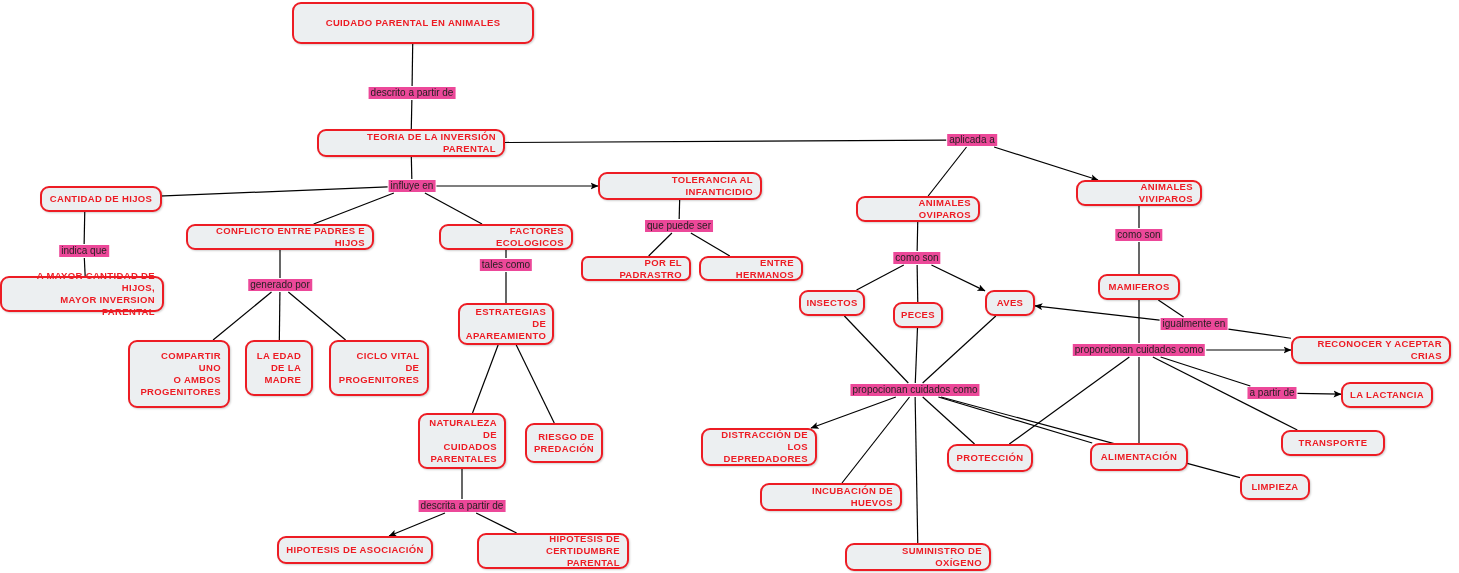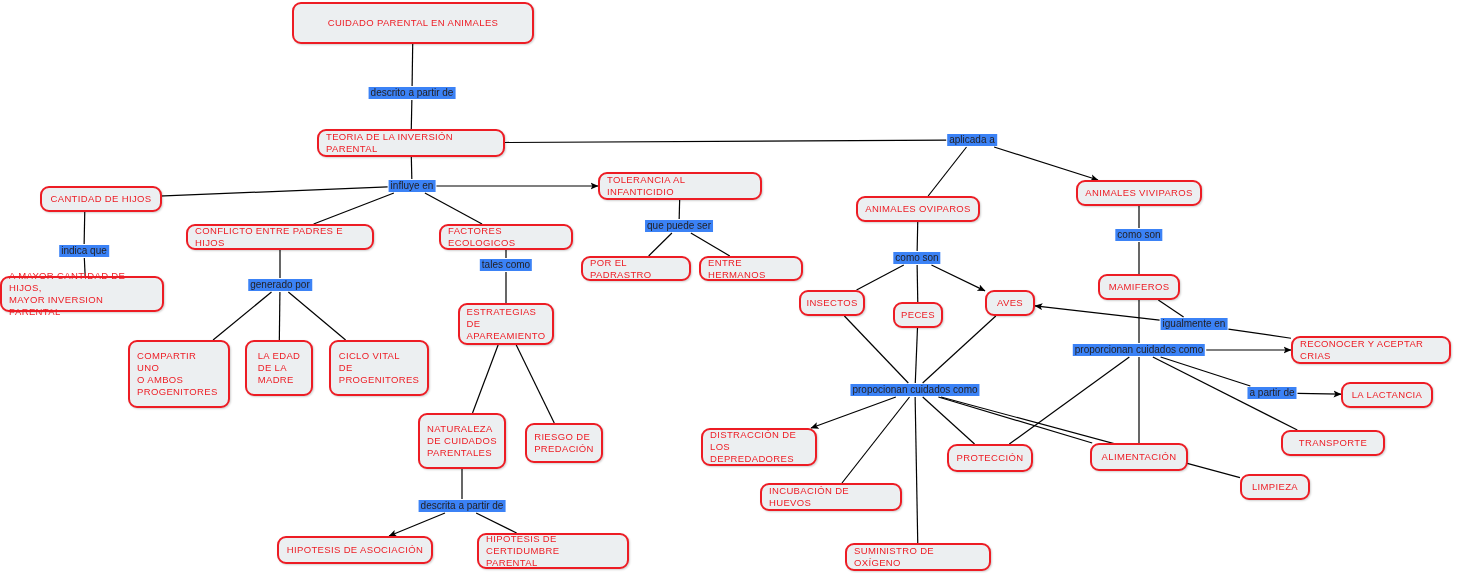--- a/index.html
+++ b/index.html
@@ -26,39 +26,39 @@
     height: 573px;
     pointer-events: none;
   }
   .node {
     position: absolute;
     box-sizing: border-box;
     background: #eceff1;
     border: 2.5px solid #ed1c24;
     border-radius: 9px;
     color: #ed1c24;
-    font-weight: normal;
+    font-weight: bold;
     font-size: 9.5px;
     letter-spacing: 0.35px;
     line-height: 12px;
     display: flex;
     align-items: center;
     justify-content: center;
-    text-align: left;
+    text-align: right;
     padding: 2px 7px;
     box-shadow: 1px 1px 2px rgba(0,0,0,0.18);
     white-space: pre-line;
   }
   .link-label {
     position: absolute;
     color: #231f20;
     font-size: 10px;
     line-height: 12px;
     white-space: nowrap;
-    background: #3b82f6;
+    background: #ec4899;
     padding: 0 2px;
     transform: translate(-50%, -50%);
     text-align: center;
   }
 </style>
 </head>
 <body>
 
 <div id="canvas">
   <svg id="edge-layer" viewBox="0 0 1459 573">
@@ -140,21 +140,21 @@
       <div class="node" style="left: 458px; top: 303px; width: 96px; height: 42px;">ESTRATEGIAS DE
 APAREAMIENTO</div>
       <div class="node" style="left: 418px; top: 413px; width: 88px; height: 56px;">NATURALEZA
 DE CUIDADOS
 PARENTALES</div>
       <div class="node" style="left: 525px; top: 423px; width: 78px; height: 40px;">RIESGO DE
 PREDACIÓN</div>
       <div class="node" style="left: 277px; top: 536px; width: 156px; height: 28px;">HIPOTESIS DE ASOCIACIÓN</div>
       <div class="node" style="left: 477px; top: 533px; width: 152px; height: 36px;">HIPOTESIS DE CERTIDUMBRE
 PARENTAL</div>
-      <div class="node" style="left: 581px; top: 256px; width: 110px; height: 25px;">POR EL PADRASTRO</div>
+      <div class="node" style="left: 581px; top: 256px; width: 110px; height: 25px; border-radius: 7px;">POR EL PADRASTRO</div>
       <div class="node" style="left: 699px; top: 256px; width: 104px; height: 25px;">ENTRE HERMANOS</div>
       <div class="node" style="left: 856px; top: 196px; width: 124px; height: 26px;">ANIMALES OVIPAROS</div>
       <div class="node" style="left: 1076px; top: 180px; width: 126px; height: 26px;">ANIMALES VIVIPAROS</div>
       <div class="node" style="left: 799px; top: 290px; width: 66px; height: 26px;">INSECTOS</div>
       <div class="node" style="left: 893px; top: 302px; width: 50px; height: 26px;">PECES</div>
       <div class="node" style="left: 985px; top: 290px; width: 50px; height: 26px;">AVES</div>
       <div class="node" style="left: 1098px; top: 274px; width: 82px; height: 26px;">MAMIFEROS</div>
       <div class="node" style="left: 701px; top: 428px; width: 116px; height: 38px;">DISTRACCIÓN DE
 LOS DEPREDADORES</div>
       <div class="node" style="left: 760px; top: 483px; width: 142px; height: 28px;">INCUBACIÓN DE HUEVOS</div>

